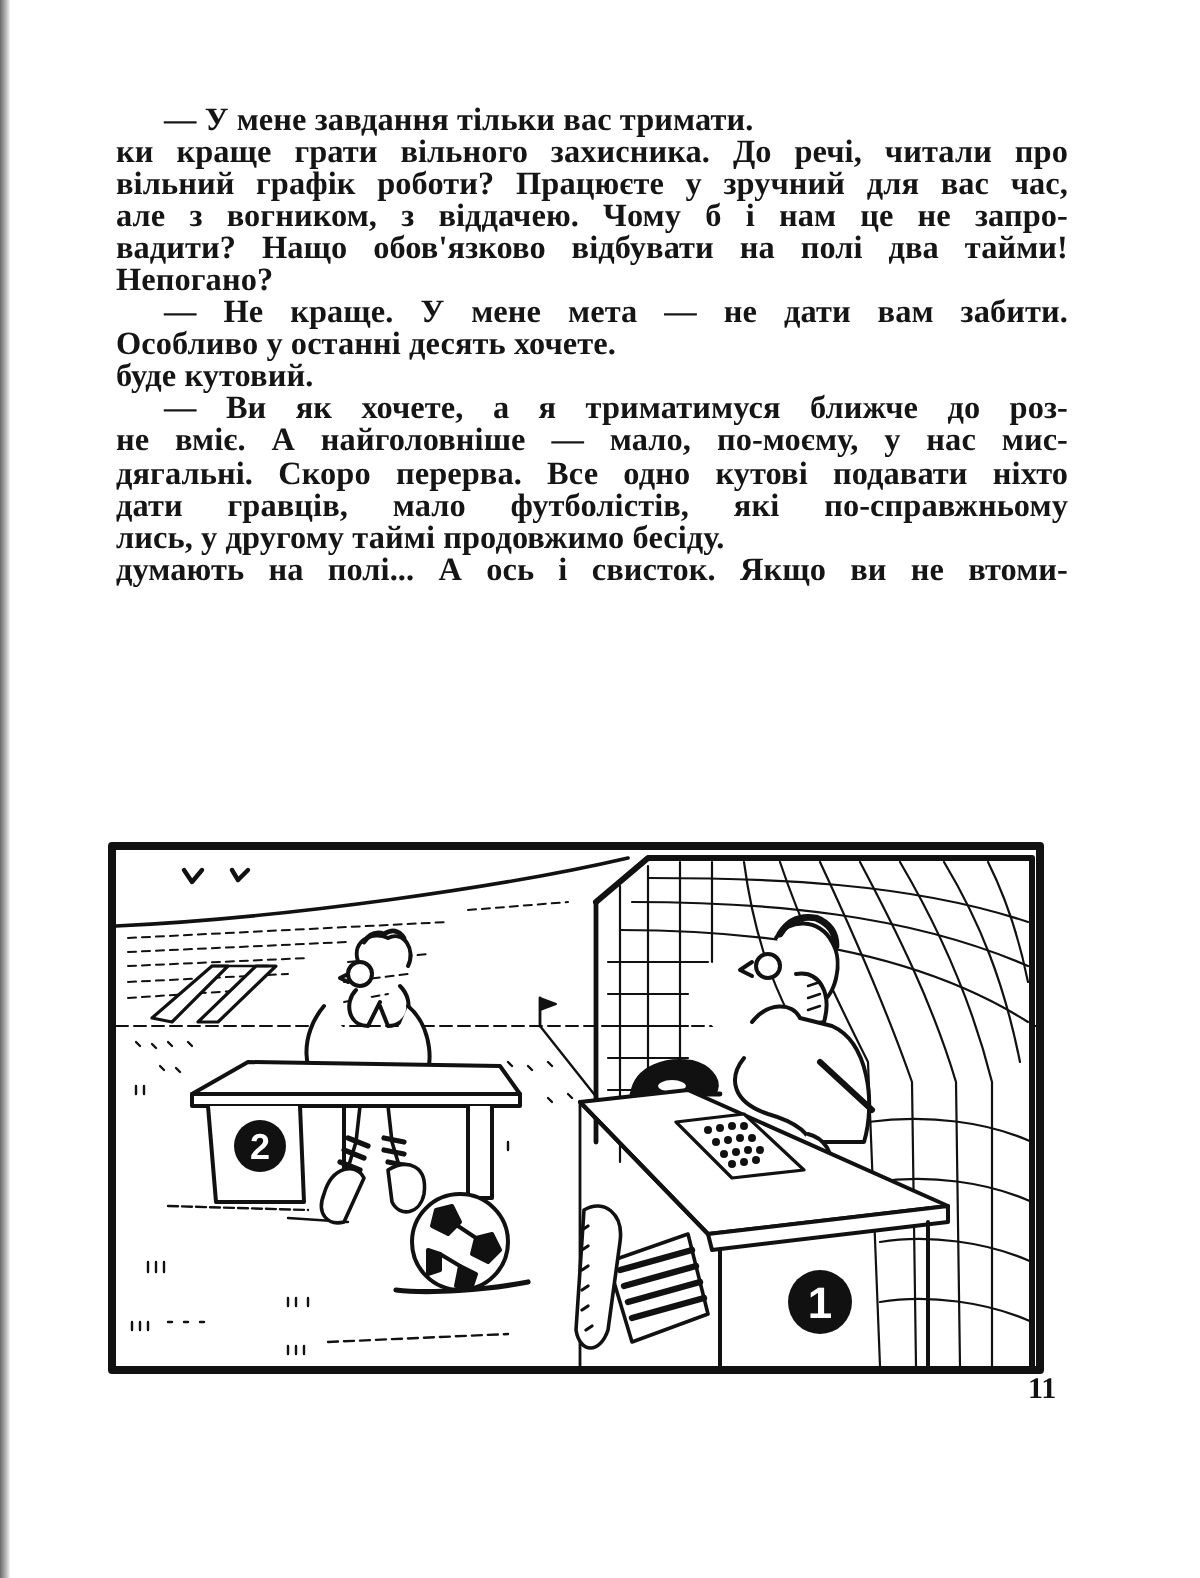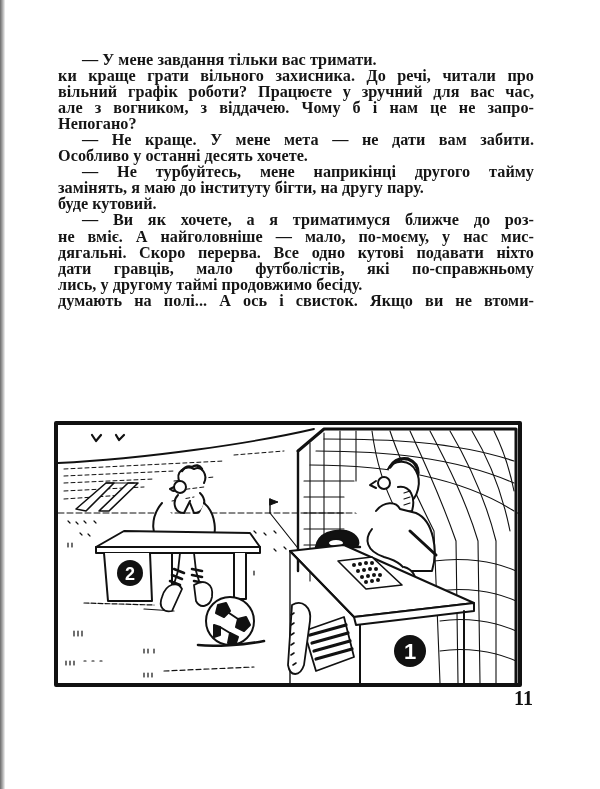--- a/index.html
+++ b/index.html
@@ -65,21 +65,21 @@
     }
     .illustration svg {
       width: 100%;
       height: 100%;
       display: block;
     }
     .page-number {
       position: absolute;
       left: 514px;
       top: 687px;
-      font-size: 20px;
+      font-size: 15px;
       font-weight: bold;
       color: #111;
       font-family: "Liberation Serif", serif;
     }
   </style>
 </head>
 <body>
 
 <div class="page">
   <div class="left-edge"></div>
@@ -87,32 +87,29 @@
   <div class="text-block">
 
     <p class="para">
       <span class="line indent last">— У мене завдання тільки вас тримати.</span>
     </p>
 
     <p class="para">
       <span class="line">ки краще грати вільного захисника. До речі, читали про</span>
       <span class="line">вільний графік роботи? Працюєте у зручний для вас час,</span>
       <span class="line">але з вогником, з віддачею. Чому б і нам це не запро-</span>
+      <span class="line">вадити? Нащо обов'язково відбувати на полі два тайми!</span>
       <span class="line last">Непогано?</span>
     </p>
 
     <p class="para">
       <span class="line indent">— Не краще. У мене мета — не дати вам забити.</span>
       <span class="line last">Особливо у останні десять хочете.</span>
     </p>
 
-    <p class="para">
-      <span class="line indent">— Не турбуйтесь, мене наприкінці другого тайму</span>
-      <span class="line last">замінять, я маю до інституту бігти, на другу пару.</span>
-    </p>
 
     <p class="para">
       <span class="line last">буде кутовий.</span>
     </p>
 
     <p class="para">
       <span class="line indent">— Ви як хочете, а я триматимуся ближче до роз-</span>
       <span class="line">не вміє. А найголовніше — мало, по-моєму, у нас мис-</span>
       <span class="line">дягальні. Скоро перерва. Все одно кутові подавати ніхто</span>
       <span class="line">дати гравців, мало футболістів, які по-справжньому</span>

